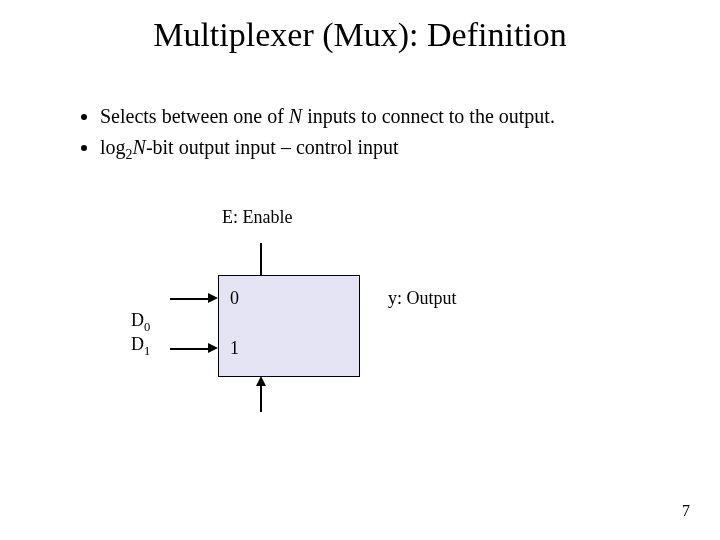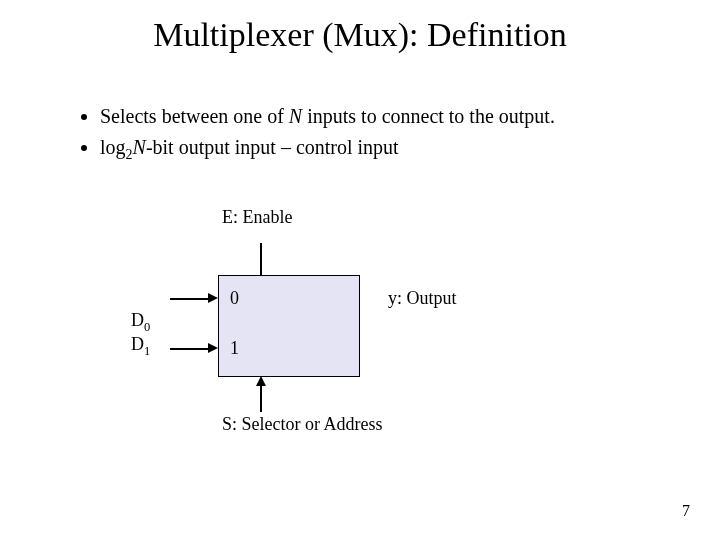--- a/index.html
+++ b/index.html
@@ -129,18 +129,17 @@
     <div class="arrow-right" style="left:208px; top:343px;"></div>
 
     <div class="mux-box"></div>
     <div class="label" style="left:230px; top:288px;">0</div>
     <div class="label" style="left:230px; top:338px;">1</div>
 
     <div class="label" style="left:388px; top:288px;font-family:Liberation Serif, serif;">y: Output</div>
 
     <div class="vline" style="left:260px; top:385px; height:27px;"></div>
     <div class="arrow-up" style="left:256px; top:376px;"></div>
-    <div class="label" style="left:222px; top:414px;">S: Selector or Address</div>
 
   </div>
 
   <div class="page-num">7</div>
 </div>
 
 </body></html>

